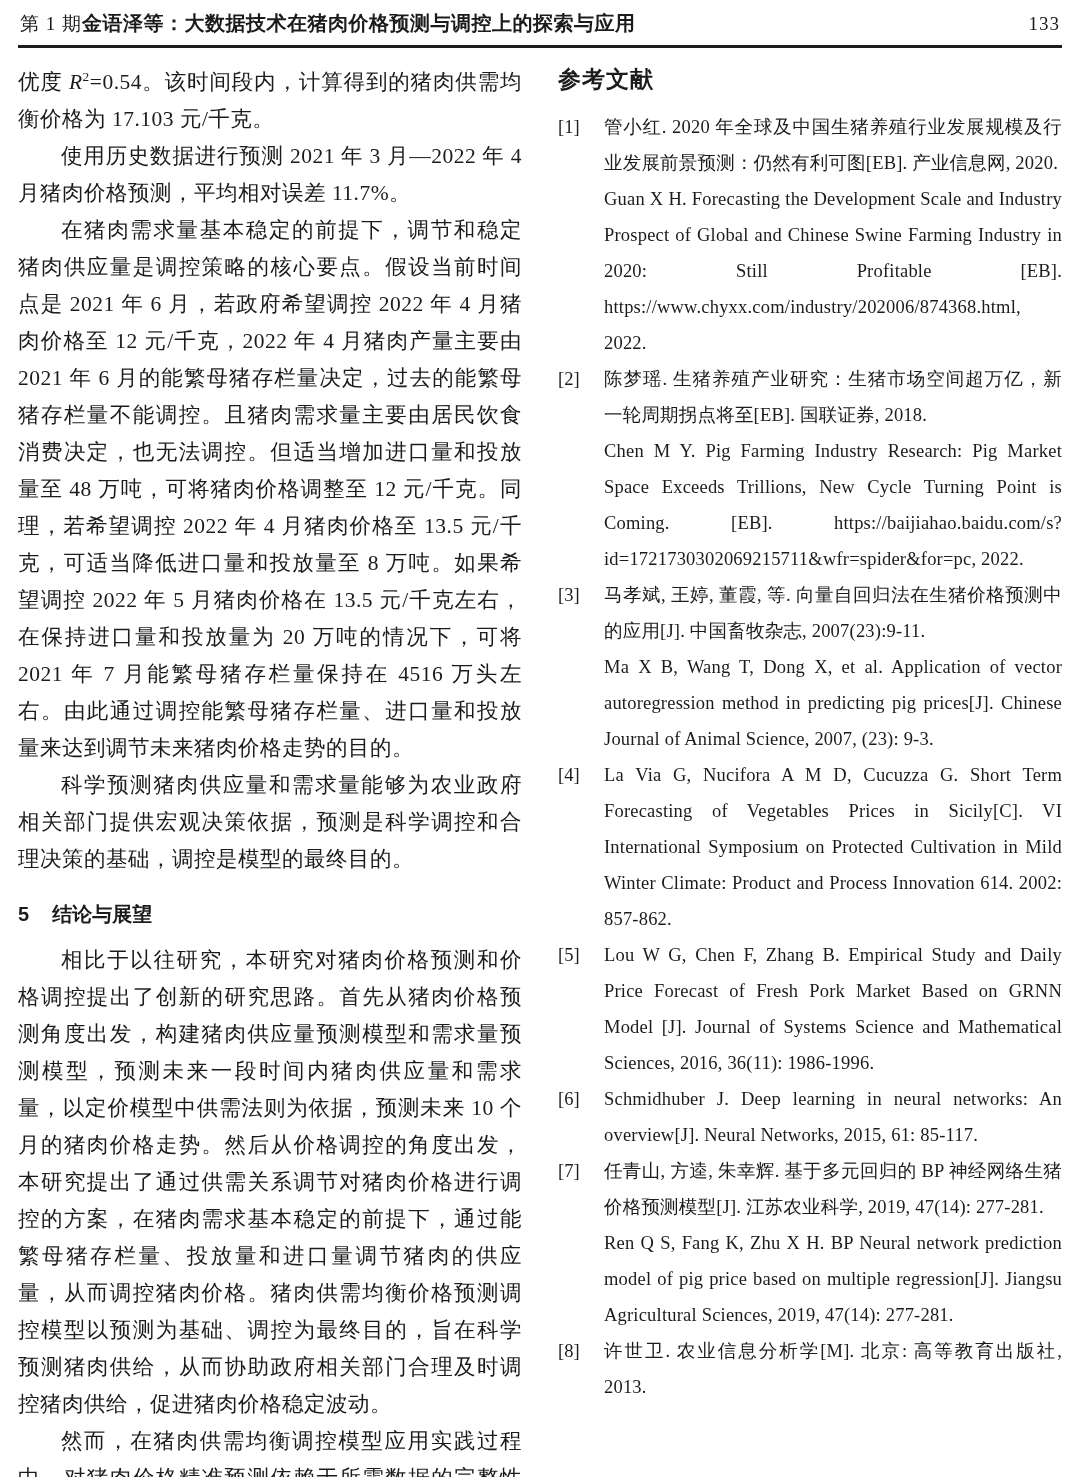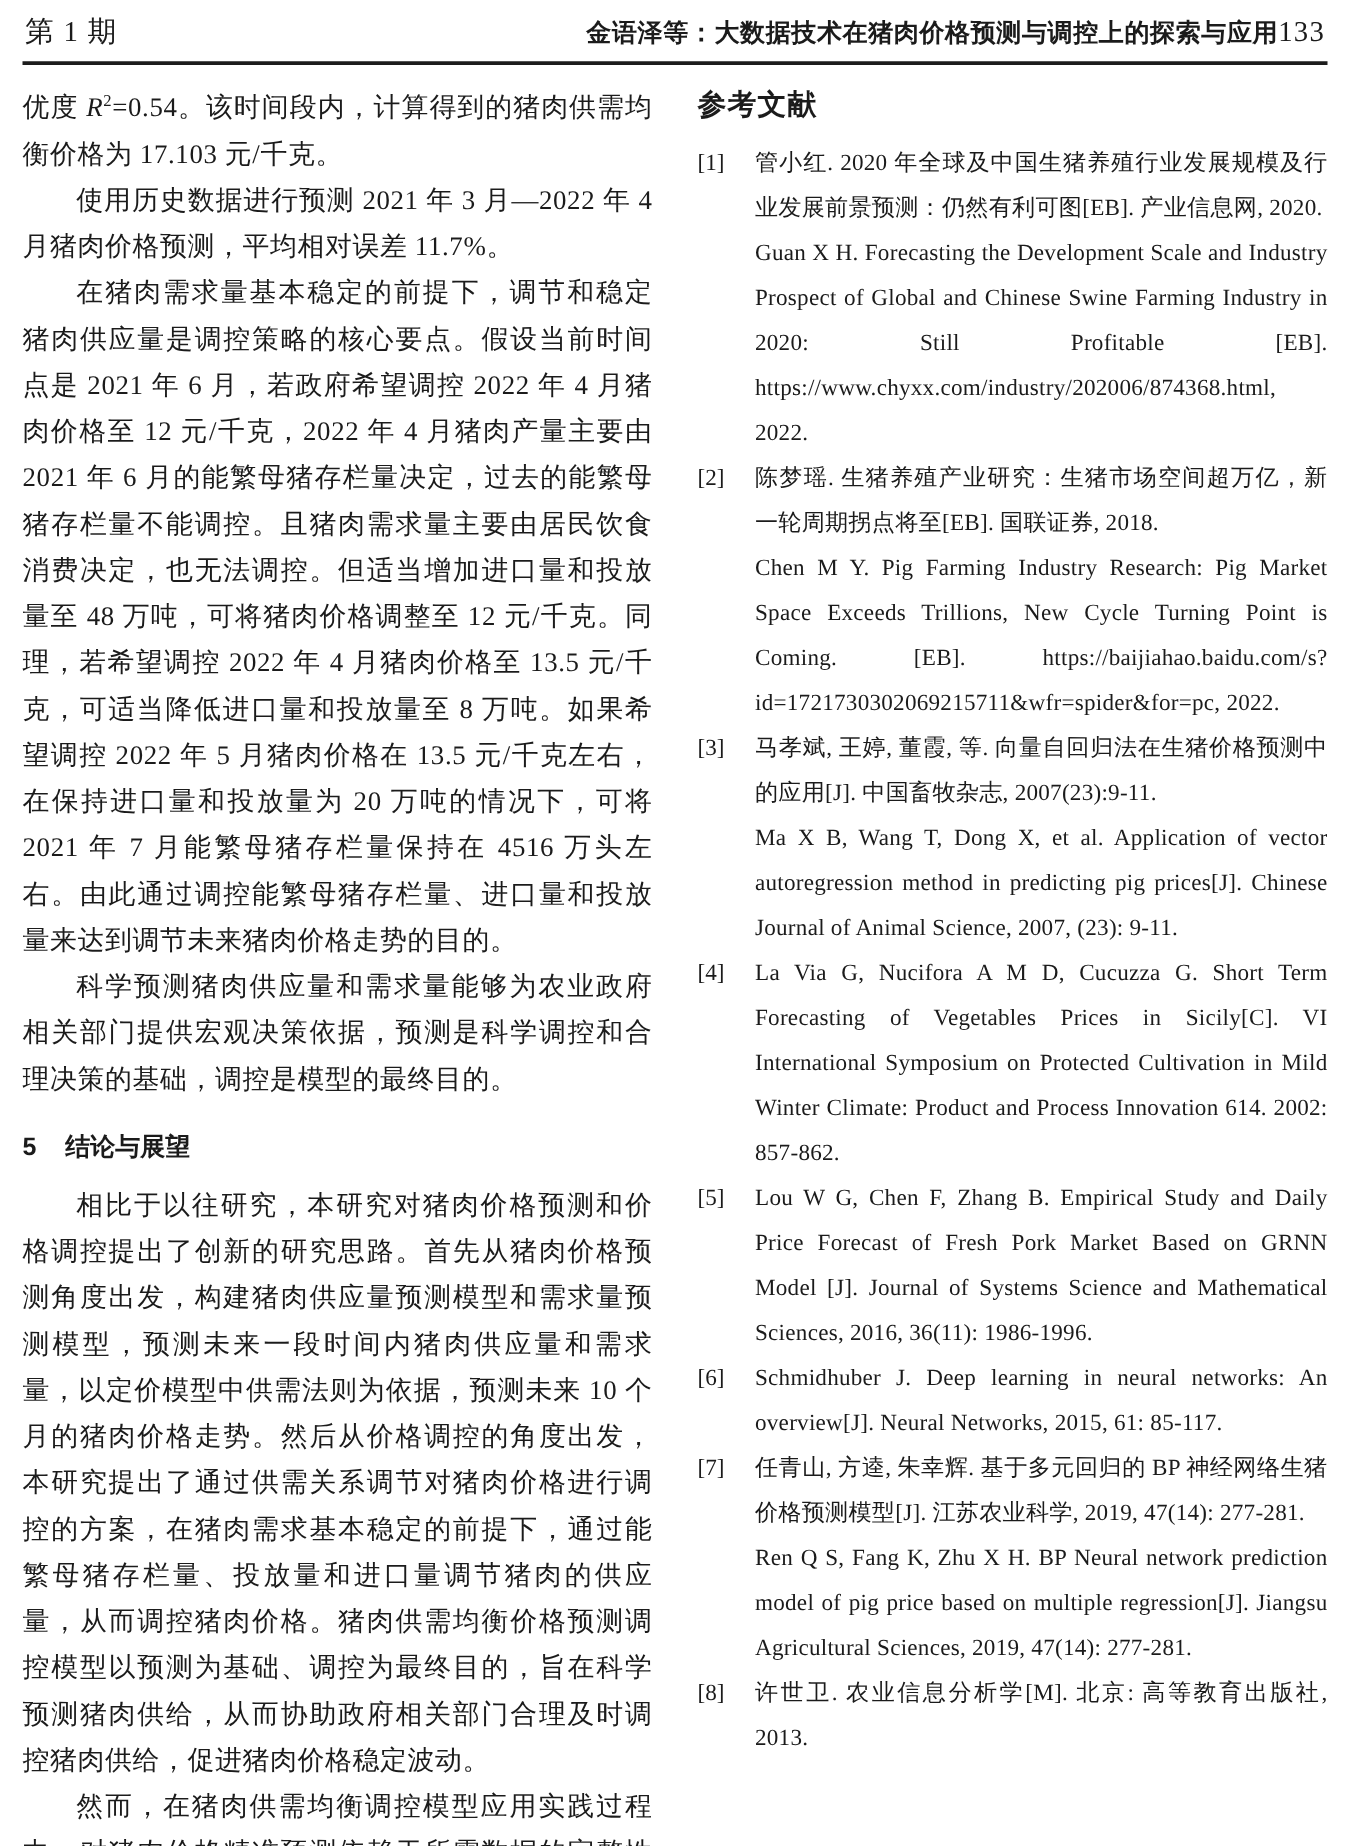--- a/index.html
+++ b/index.html
@@ -23,30 +23,30 @@
   }
   
   .running-head {
     display: flex;
     align-items: baseline;
     justify-content: space-between;
     padding: 2px 2px 8px 2px;
     border-bottom: 3px solid #1c1c1c;
   }
   .issue-label, .page-number {
-    font-size: 23px;
+    font-size: 19px;
     letter-spacing: 1px;
     white-space: nowrap;
   }
   .running-title {
     font-family: "Liberation Sans", "DejaVu Sans", sans-serif;
     font-weight: 700;
     font-size: 20px;
     letter-spacing: 0.5px;
-    text-align: right;
+    text-align: left;
     flex: 1;
   }
   
   .columns {
     display: flex;
     gap: 36px;
     padding-top: 16px;
   }
   .col {
     width: 504px;
@@ -143,21 +143,21 @@
 
       <div class="ref-item">
         <span class="ref-id">[2]</span>
         <p class="ref-line">陈梦瑶. 生猪养殖产业研究：生猪市场空间超万亿，新一轮周期拐点将至[EB]. 国联证券, 2018.</p>
         <p class="ref-line">Chen M Y. Pig Farming Industry Research: Pig Market Space Exceeds Trillions, New Cycle Turning Point is Coming. [EB]. https://baijiahao.baidu.com/s?id=1721730302069215711&amp;wfr=spider&amp;for=pc, 2022.</p>
       </div>
 
       <div class="ref-item">
         <span class="ref-id">[3]</span>
         <p class="ref-line">马孝斌, 王婷, 董霞, 等. 向量自回归法在生猪价格预测中的应用[J]. 中国畜牧杂志, 2007(23):9-11.</p>
-        <p class="ref-line">Ma X B, Wang T, Dong X, et al. Application of vector autoregression method in predicting pig prices[J]. Chinese Journal of Animal Science, 2007, (23): 9-11.</p>
+        <p class="ref-line">Ma X B, Wang T, Dong X, et al. Application of vector autoregression method in predicting pig prices[J]. Chinese Journal of Animal Science, 2007, (23): 9-3.</p>
       </div>
 
       <div class="ref-item">
         <span class="ref-id">[4]</span>
         <p class="ref-line">La Via G, Nucifora A M D, Cucuzza G. Short Term Forecasting of Vegetables Prices in Sicily[C]. VI International Symposium on Protected Cultivation in Mild Winter Climate: Product and Process Innovation 614. 2002: 857-862.</p>
 
       </div>
 
       <div class="ref-item">
         <span class="ref-id">[5]</span>

